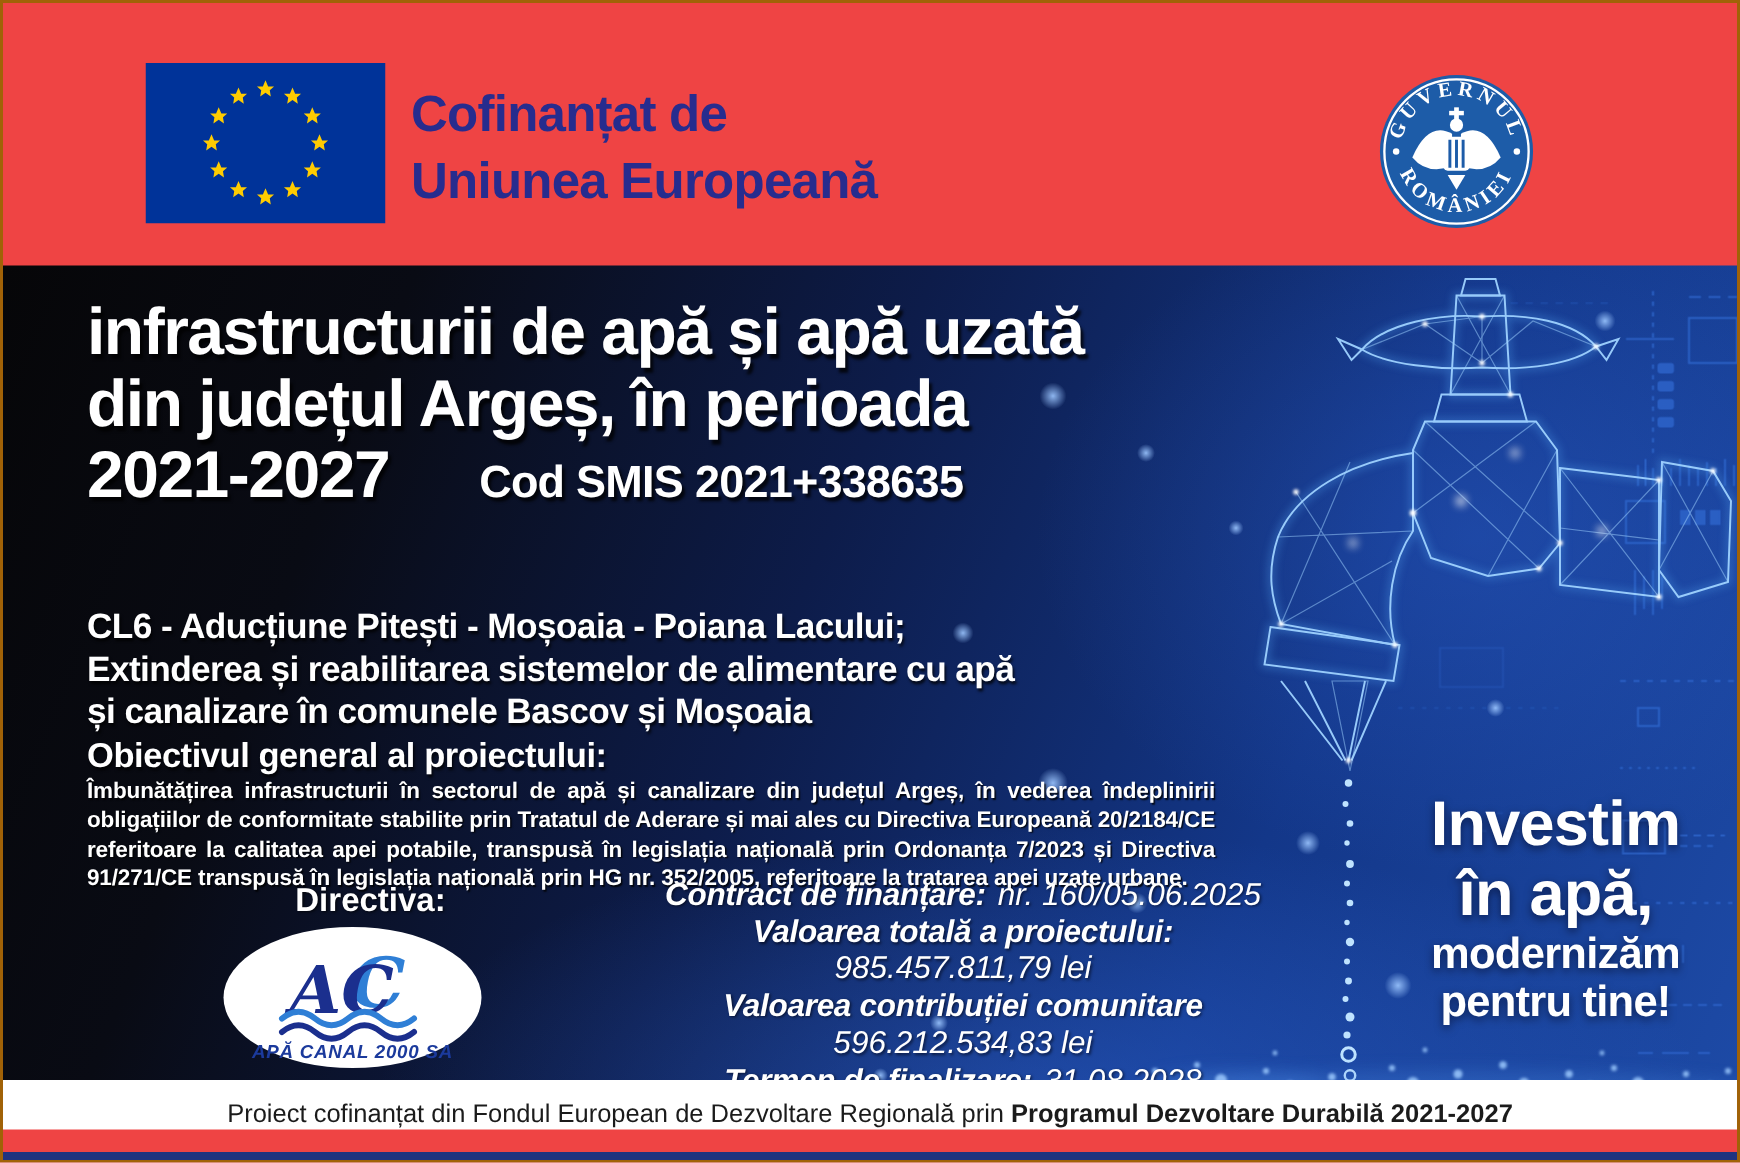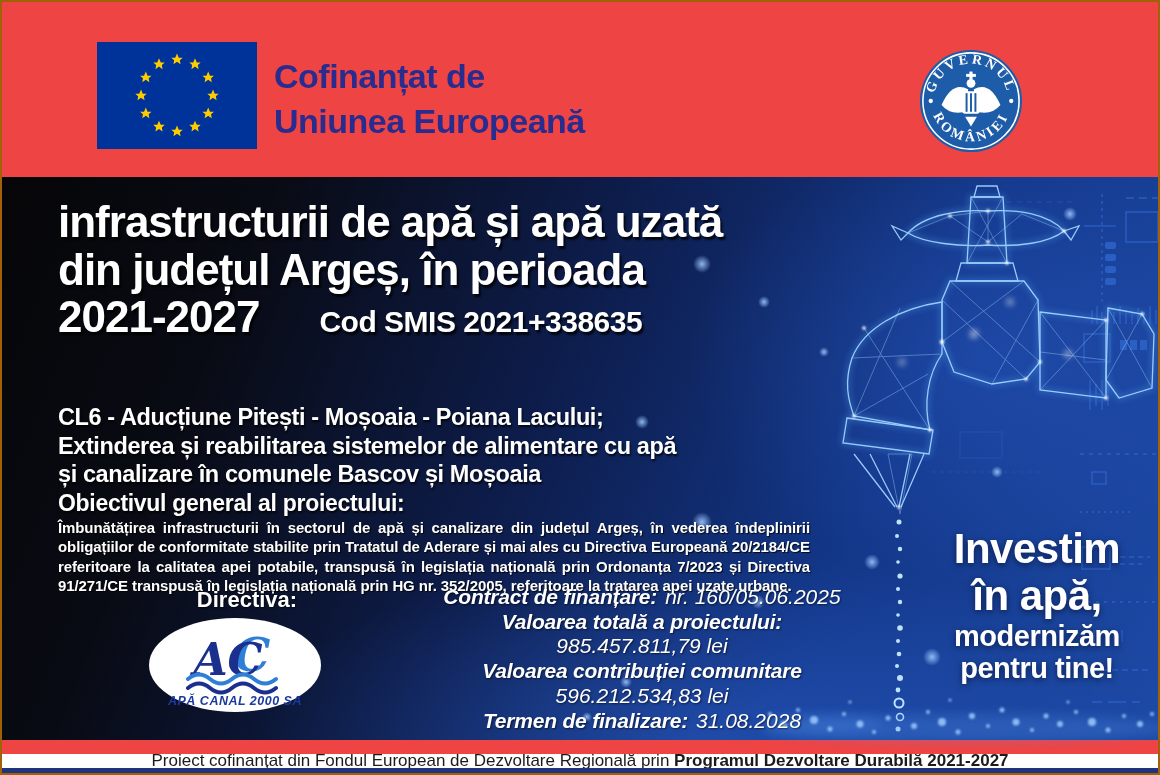--- a/index.html
+++ b/index.html
@@ -61,22 +61,22 @@
   .cv{margin-left:8px;}
   .slogan{
     position:absolute;left:893px;top:524px;width:284px;text-align:center;color:#fff;
     font-weight:bold;text-shadow:0 2px 6px rgba(0,0,20,.55);z-index:3;
   }
   .slogan .big{font-size:42px;line-height:45px;letter-spacing:-0.5px;}
   .slogan .big2{font-size:42px;line-height:49px;letter-spacing:-0.5px;}
   .slogan .small{font-size:29px;line-height:32px;letter-spacing:-0.5px;}
   
   .footer-white{
-    position:absolute;left:0;top:752px;width:1156px;height:14px;background:#fff;
-    display:flex;align-items:center;justify-content:center;color:#1b1b1b;font-size:17px;
+    position:absolute;left:0;top:718px;width:1156px;height:33px;background:#fff;
+    display:flex;align-items:flex-end;justify-content:center;color:#1b1b1b;font-size:17px;
     white-space:pre-wrap;z-index:4;
   }
   .footer-navy{position:absolute;left:0;top:766px;width:1156px;height:7px;background:#20337f;z-index:4;}
 </style>
 </head>
 <body>
 
 <div class="stage">
 
   <svg class="eu-flag" viewBox="0 0 160 107">

